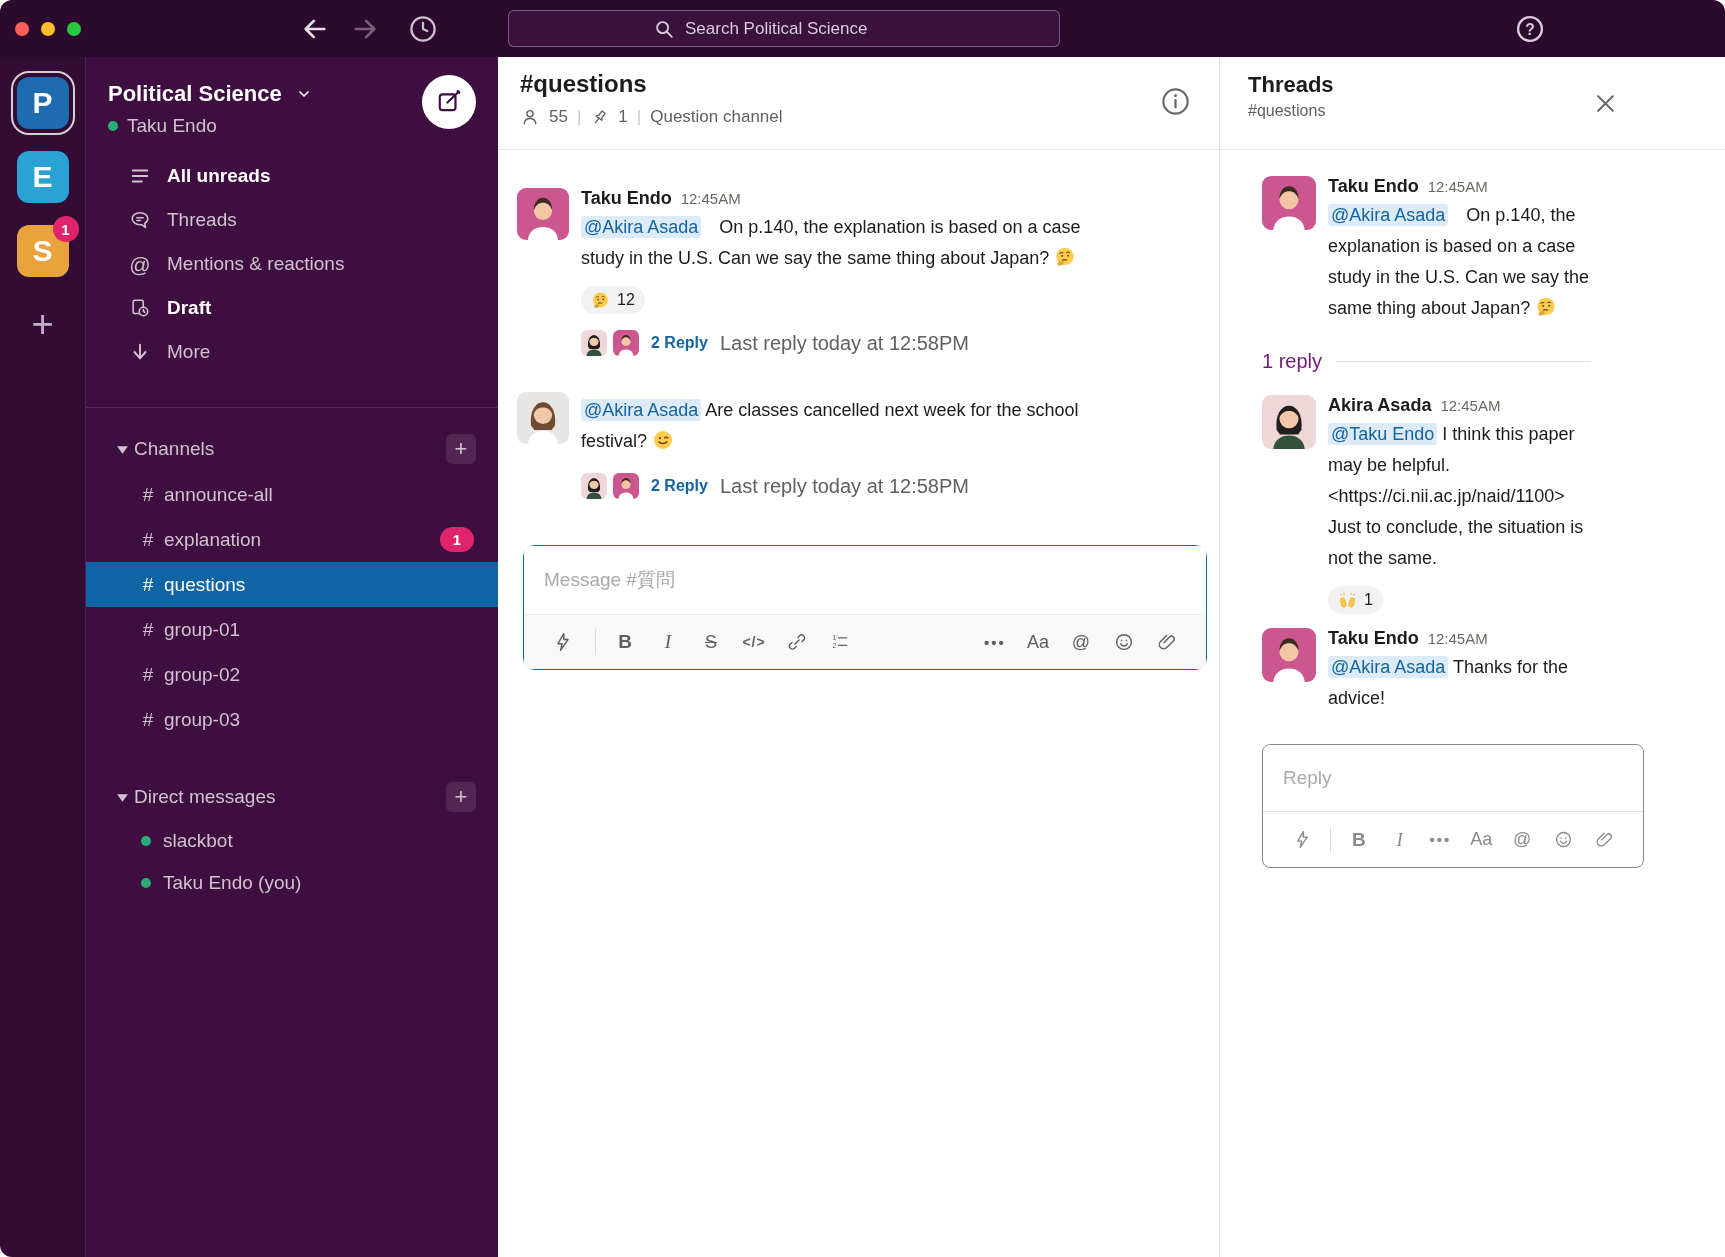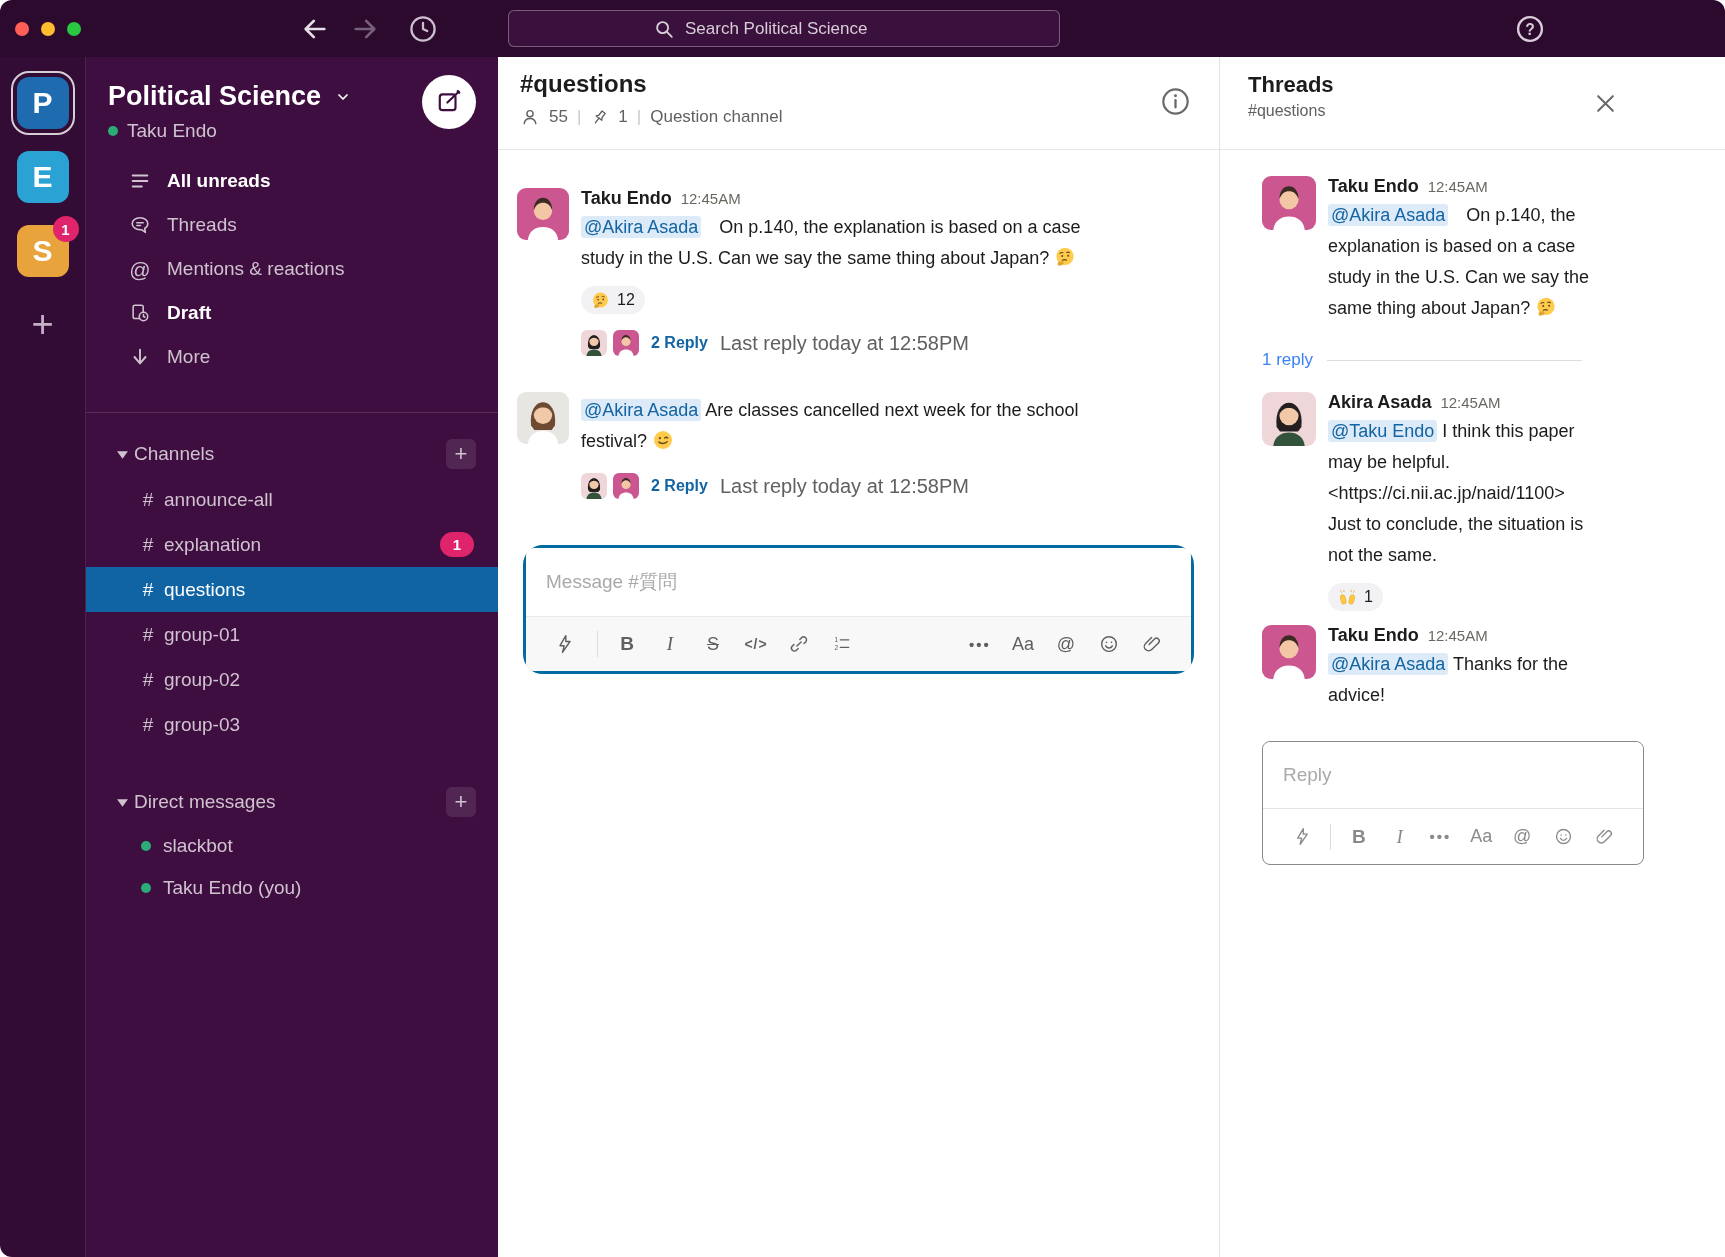--- a/index.html
+++ b/index.html
@@ -23,21 +23,21 @@
   .rail { width:85px; background:#330c35; display:flex; flex-direction:column; align-items:center; padding-top:20px; flex:none; }
   .ws-btn { width:52px; height:52px; border-radius:12px; color:#fff; font-size:30px; font-weight:800; display:flex; align-items:center; justify-content:center; margin-bottom:22px; position:relative; }
   .ws-wrap { position:relative; margin-bottom:0; }
   .ws-active { outline:2px solid rgba(255,255,255,.8); outline-offset:4px; }
   .ws-badge { position:absolute; top:-9px; right:-10px; min-width:26px; height:26px; border-radius:13px; background:#e0246b; color:#fff; font-size:15px; font-weight:700; display:flex; align-items:center; justify-content:center; padding:0 6px; }
   .rail-add { color:#c5afc6; font-size:38px; font-weight:300; margin-top:10px; line-height:30px; }
 
   
   .sidebar { width:413px; background:#3f0e40; border-left:1px solid rgba(255,255,255,.08); color:#cfc3cf; flex:none; position:relative; font-size:19px; }
   .ws-head { padding:24px 20px 0 22px; }
-  .ws-title { display:flex; align-items:center; gap:14px; color:#fff; font-size:27px; font-weight:800; }
+  .ws-title { display:flex; align-items:center; gap:14px; color:#fff; font-size:22px; font-weight:800; }
   .presence-row { display:flex; align-items:center; gap:9px; margin-top:8px; color:#cfc3cf; font-size:19px; }
   .dot { width:10px; height:10px; border-radius:50%; background:#2bac76; flex:none; }
   .compose-btn { position:absolute; top:18px; right:22px; width:54px; height:54px; border-radius:50%; background:#fff; display:flex; align-items:center; justify-content:center; }
   .navlist { margin-top:28px; }
   .nav-row { height:44px; display:flex; align-items:flex-start; padding-left:42px; }
   .nav-row .ic { width:24px; display:flex; justify-content:center; flex:none; }
   .nav-row span.lbl { margin-left:15px; }
   .nav-row.bold span.lbl { color:#fff; font-weight:700; }
   .sb-divider { height:1px; background:rgba(255,255,255,.13); margin-top:22px; }
   .sec-head { height:46px; display:flex; align-items:center; padding-left:48px; margin-top:18px; position:relative; }
@@ -72,21 +72,21 @@
   .mention { color:#1264a3; background:#ddeaf7; padding:1px 3px; border-radius:3px; }
   .gap-before { margin-left:13px; }
   .emoji { display:inline-block; width:22px; height:22px; vertical-align:-4px; }
   .emoji svg { display:block; width:100%; height:100%; }
   .reaction { display:inline-flex; align-items:center; gap:7px; margin-top:12px; background:#f2f2f4; border-radius:14px; height:28px; padding:0 10px; font-size:16px; color:#1d1c1d; }
   .reaction .emoji { width:19px; height:19px; vertical-align:0; }
   .thread-row { display:flex; align-items:center; gap:6px; margin-top:16px; }
   .reply-link { color:#1264a3; font-weight:700; font-size:16px; margin-left:6px; }
   .last-reply { color:#616061; font-size:20px; margin-left:6px; }
 
-  .composer { margin:46px 25px 0 25px; border:3px solid #0369a1; border-radius:20px; }
+  .composer { margin:46px 12px 0 25px; border:1px solid #0369a1; border-radius:12px; }
   .composer-input { width:100%; height:68px; border:none; outline:none; padding:0 20px; font-size:19px; color:#1d1c1d; border-radius:8px 8px 0 0; font-family:"Liberation Sans",sans-serif; }
   .composer-input::placeholder { color:#a9a9a9; }
   .composer-bar { height:55px; background:#f8f8f8; border-top:1px solid #e9e9e9; border-radius:0 0 7px 7px; display:flex; align-items:center; padding:0 26px; color:#616061; }
   .tb { display:flex; align-items:center; justify-content:center; width:26px; height:26px; margin-right:17px; color:#616061; font-size:18px; }
   .tb.txt-b { font-weight:800; font-size:19px; }
   .tb.txt-i { font-style:italic; font-size:19px; font-family:"Liberation Serif",serif; }
   .tb.txt-s { text-decoration:line-through; font-size:18px; }
   .tb.txt-code { font-size:14px; font-weight:700; letter-spacing:1px; }
   .tb.dots { letter-spacing:2px; font-size:15px; font-weight:700; }
   .tb-div { width:1px; height:26px; background:#dcdcdc; margin:0 16px 0 2px; }
@@ -94,21 +94,21 @@
 
   
   .threads { flex:1; background:#fff; display:flex; flex-direction:column; }
   .th-head { height:93px; border-bottom:1px solid #e6e6e6; padding:15px 0 0 28px; position:relative; flex:none; }
   .th-title { font-size:22px; font-weight:900; color:#1d1c1d; }
   .th-sub { font-size:16px; color:#616061; margin-top:4px; }
   .close-btn { position:absolute; left:372px; top:33px; }
   .th-body { padding:26px 0 0 42px; width:475px; }
   .th-text { max-width:270px; }
   .reply-sep { display:flex; align-items:center; margin-top:26px; }
-  .reply-sep span { font-size:17px; color:#3b82f6; flex:none; }
+  .reply-sep span { font-size:20px; color:#701a75; flex:none; }
   .reply-sep .line { height:1px; background:#ddd; flex:1; margin-left:14px; max-width:255px; }
   .th-msg { display:flex; margin-top:22px; }
   .th-composer { margin:30px 0 0 0; width:382px; border:1px solid #888; border-radius:8px; background:#fff; }
   .th-composer .composer-input { height:66px; }
   .th-bar { height:56px; border-top:1px solid #e4e4e4; display:flex; align-items:center; padding:0 26px; justify-content:space-between; color:#8a8a8a; }
   .th-bar .tb { margin-right:0; color:#8a8a8a; }
 
   svg.ic-stroke { fill:none; stroke:#616061; stroke-width:1.7; stroke-linecap:round; stroke-linejoin:round; }
   .sidebar svg.ic-stroke { stroke:#cfc3cf; }
 </style>

